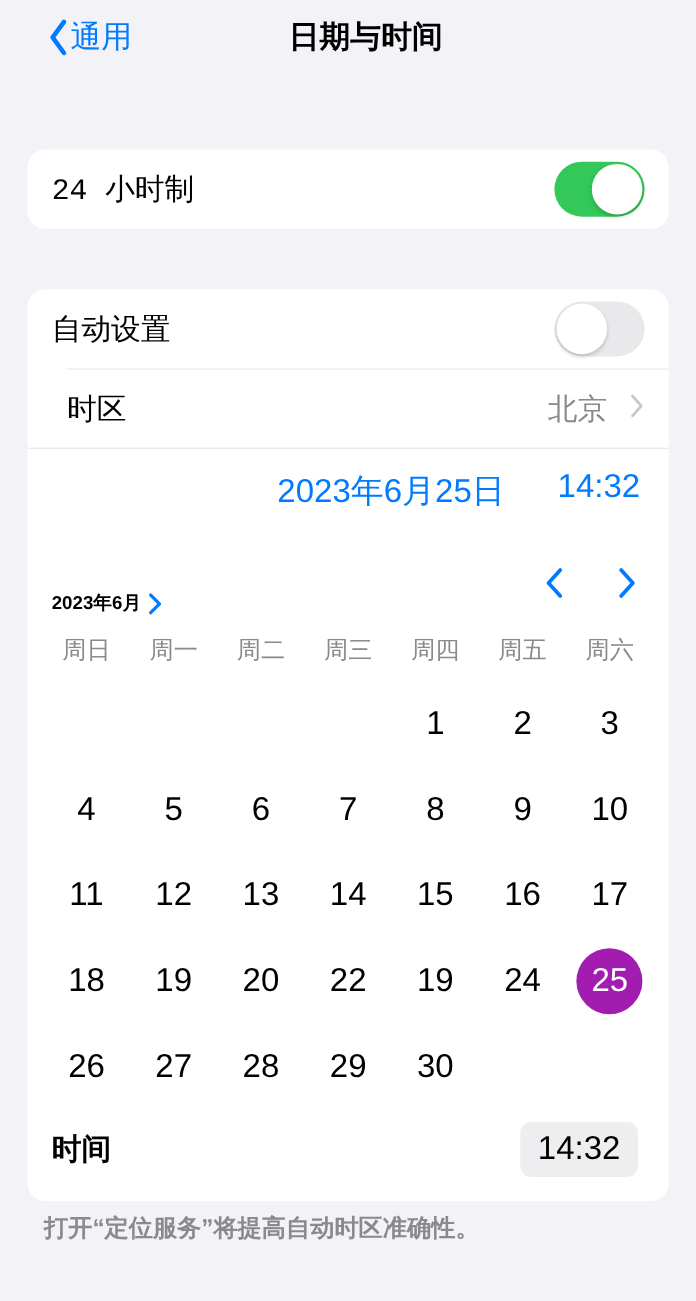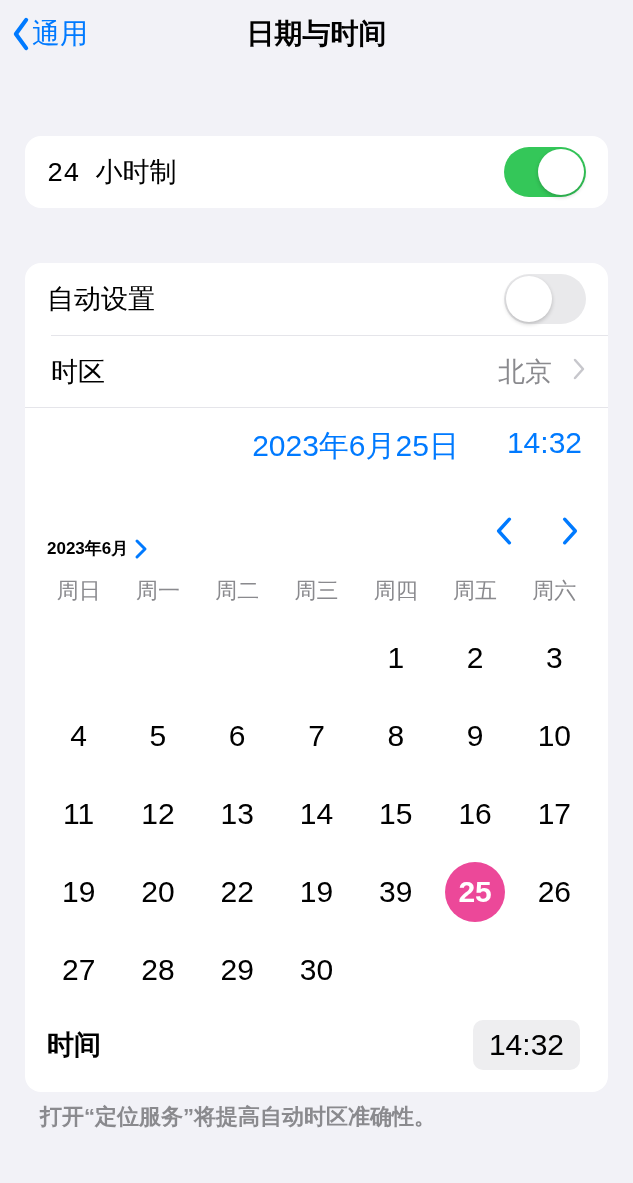--- a/index.html
+++ b/index.html
@@ -7,21 +7,21 @@
       width:633px; height:1183px;
       background:#f2f2f7;
       font-family:-apple-system,"SF Pro Text","Helvetica Neue",Arial,"PingFang SC","Hiragino Sans GB","Microsoft YaHei",sans-serif;
       color:#000;
       overflow:hidden;
     }
 
     .nav {
       height:68px;
       position:relative;
-      display:flex; align-items:center;
+      display:flex; align-items:center;margin-left:32px;
     }
     .nav-back {
       display:flex; align-items:center;
       padding-left:10px;
       color:#007aff;
       font-size:28px;
       gap:0px;
     }
     .nav-back svg { width:22px; height:36px; }
     .nav-title {
@@ -100,23 +100,23 @@
       row-gap:18px;
       padding:18px 0 4px;
     }
     .cell {
       height:60px;
       display:flex; align-items:center; justify-content:center;
       font-size:30px;
     }
     .cell.sel span {
       width:60px; height:60px; border-radius:50%;
-      background:#ec4899; color:#fff;
+      background:#a21caf; color:#fff;
       display:flex; align-items:center; justify-content:center;
-      font-weight:700;
+      font-weight:400;
     }
 
     .time-row {
       display:flex; align-items:center; justify-content:space-between;
       padding:16px 14px 22px 8px;
       font-size:27px; font-weight:600;
     }
     .time-chip {
       background:#eeeef0; border-radius:10px;
       padding:8px 16px;
@@ -151,21 +151,21 @@
 </div>
 
 <div class="group second">
   <div class="row">
     <div class="row-label">自动设置</div>
     <div class="switch off">
         <div class="knob"></div>
       </div>
   </div>
 
-  <div class="row sep" style="margin-left:26px;padding-left:0;">
+  <div class="row sep" style="margin-left:36px;padding-left:0;">
     <div class="row-label">时区</div>
     <div class="row-right">
       <span>北京</span>
       <span class="disclosure">
         <svg viewBox="0 0 14 22" fill="none">
             <polyline points="3,2 11,11 3,20" stroke-width="2.5" stroke-linecap="round" stroke-linejoin="round"></polyline>
           </svg>
       </span>
     </div>
   </div>
@@ -256,33 +256,36 @@
         <div class="cell">
           <span>15</span>
         </div>
         <div class="cell">
           <span>16</span>
         </div>
         <div class="cell">
           <span>17</span>
         </div>
         <div class="cell">
+          <span>18</span>
+        </div>
+        <div class="cell">
           <span>19</span>
         </div>
         <div class="cell">
           <span>20</span>
         </div>
         <div class="cell">
           <span>22</span>
         </div>
         <div class="cell">
           <span>19</span>
         </div>
         <div class="cell">
-          <span>39</span>
+          <span>24</span>
         </div>
         <div class="cell sel">
           <span>25</span>
         </div>
         <div class="cell">
           <span>26</span>
         </div>
         <div class="cell">
           <span>27</span>
         </div>

